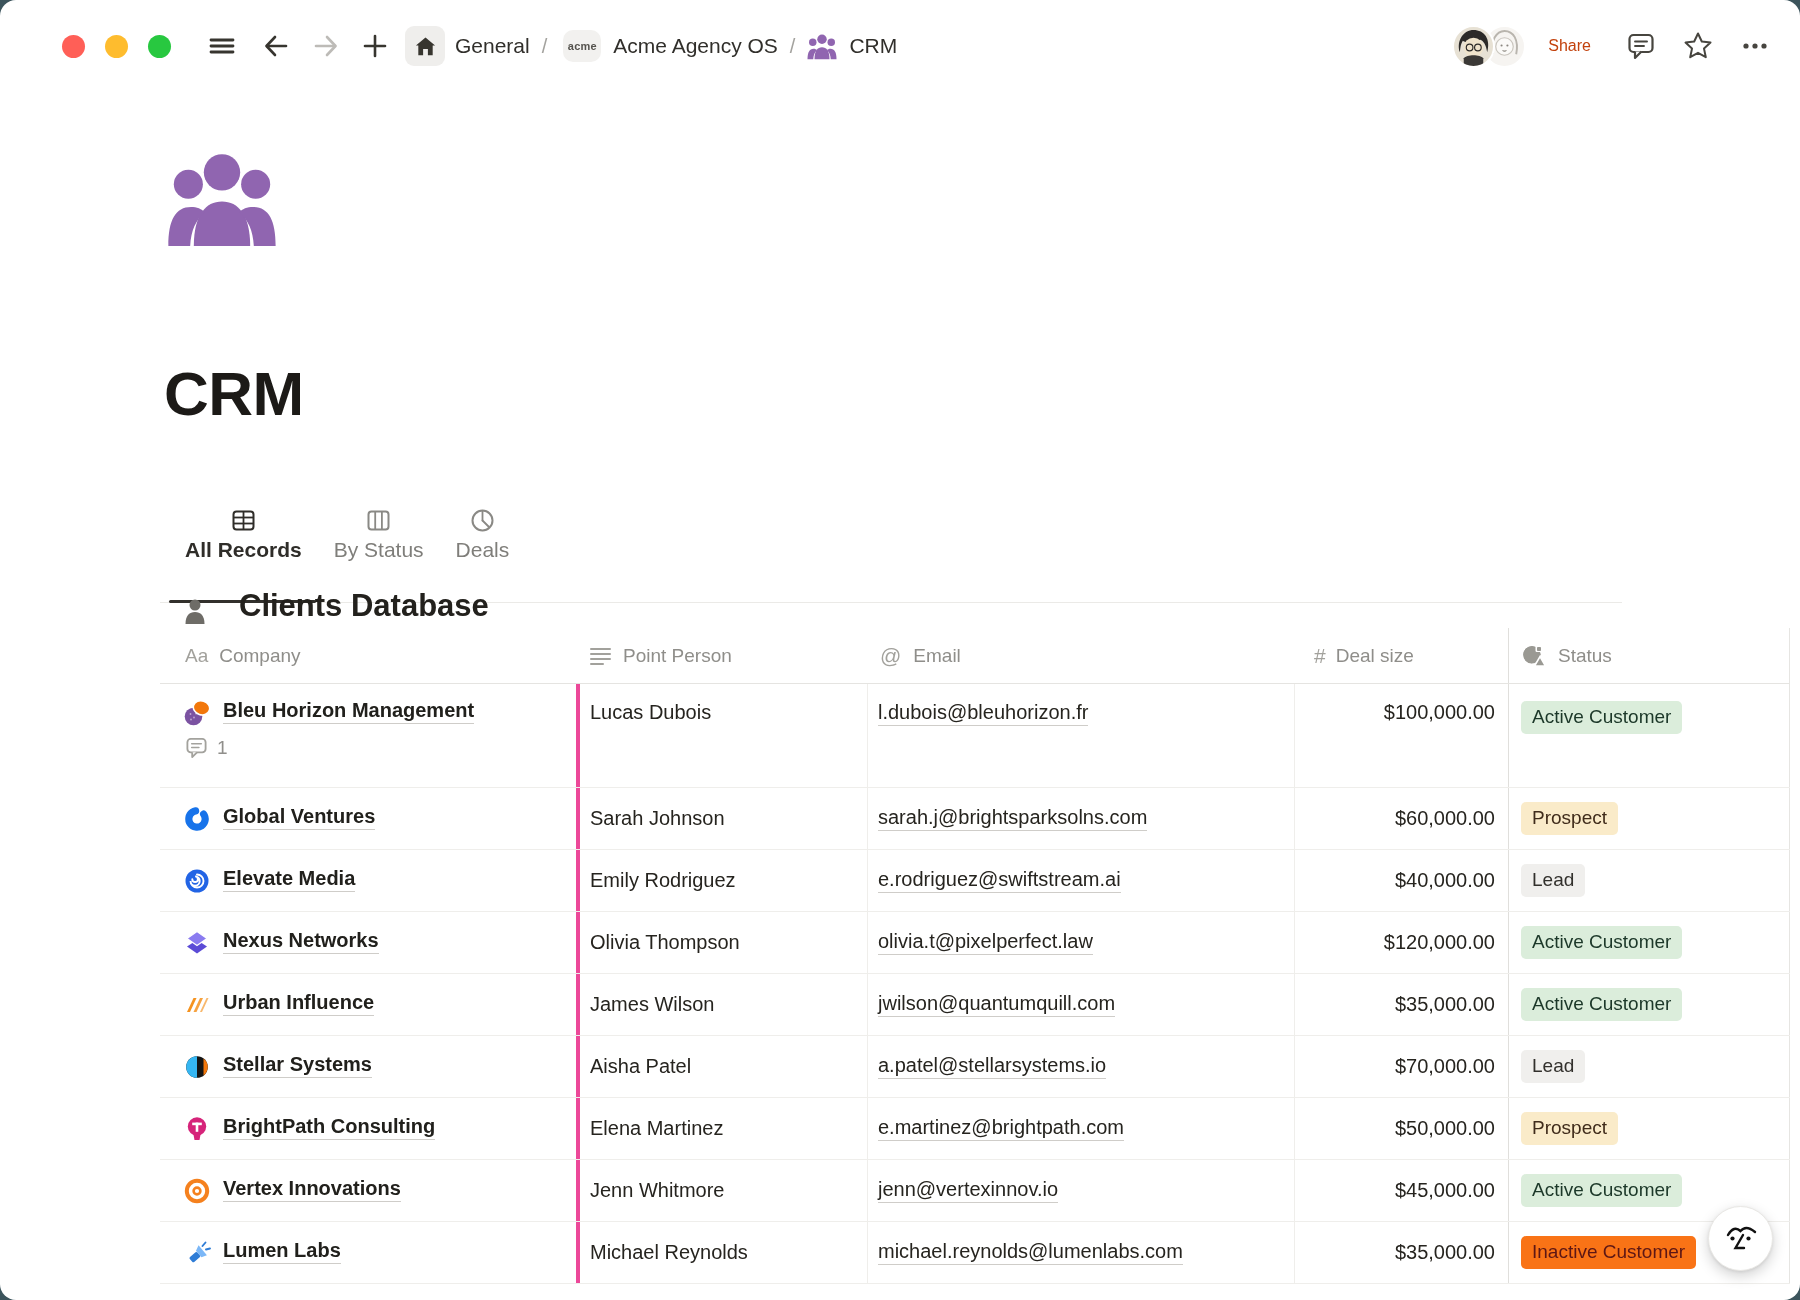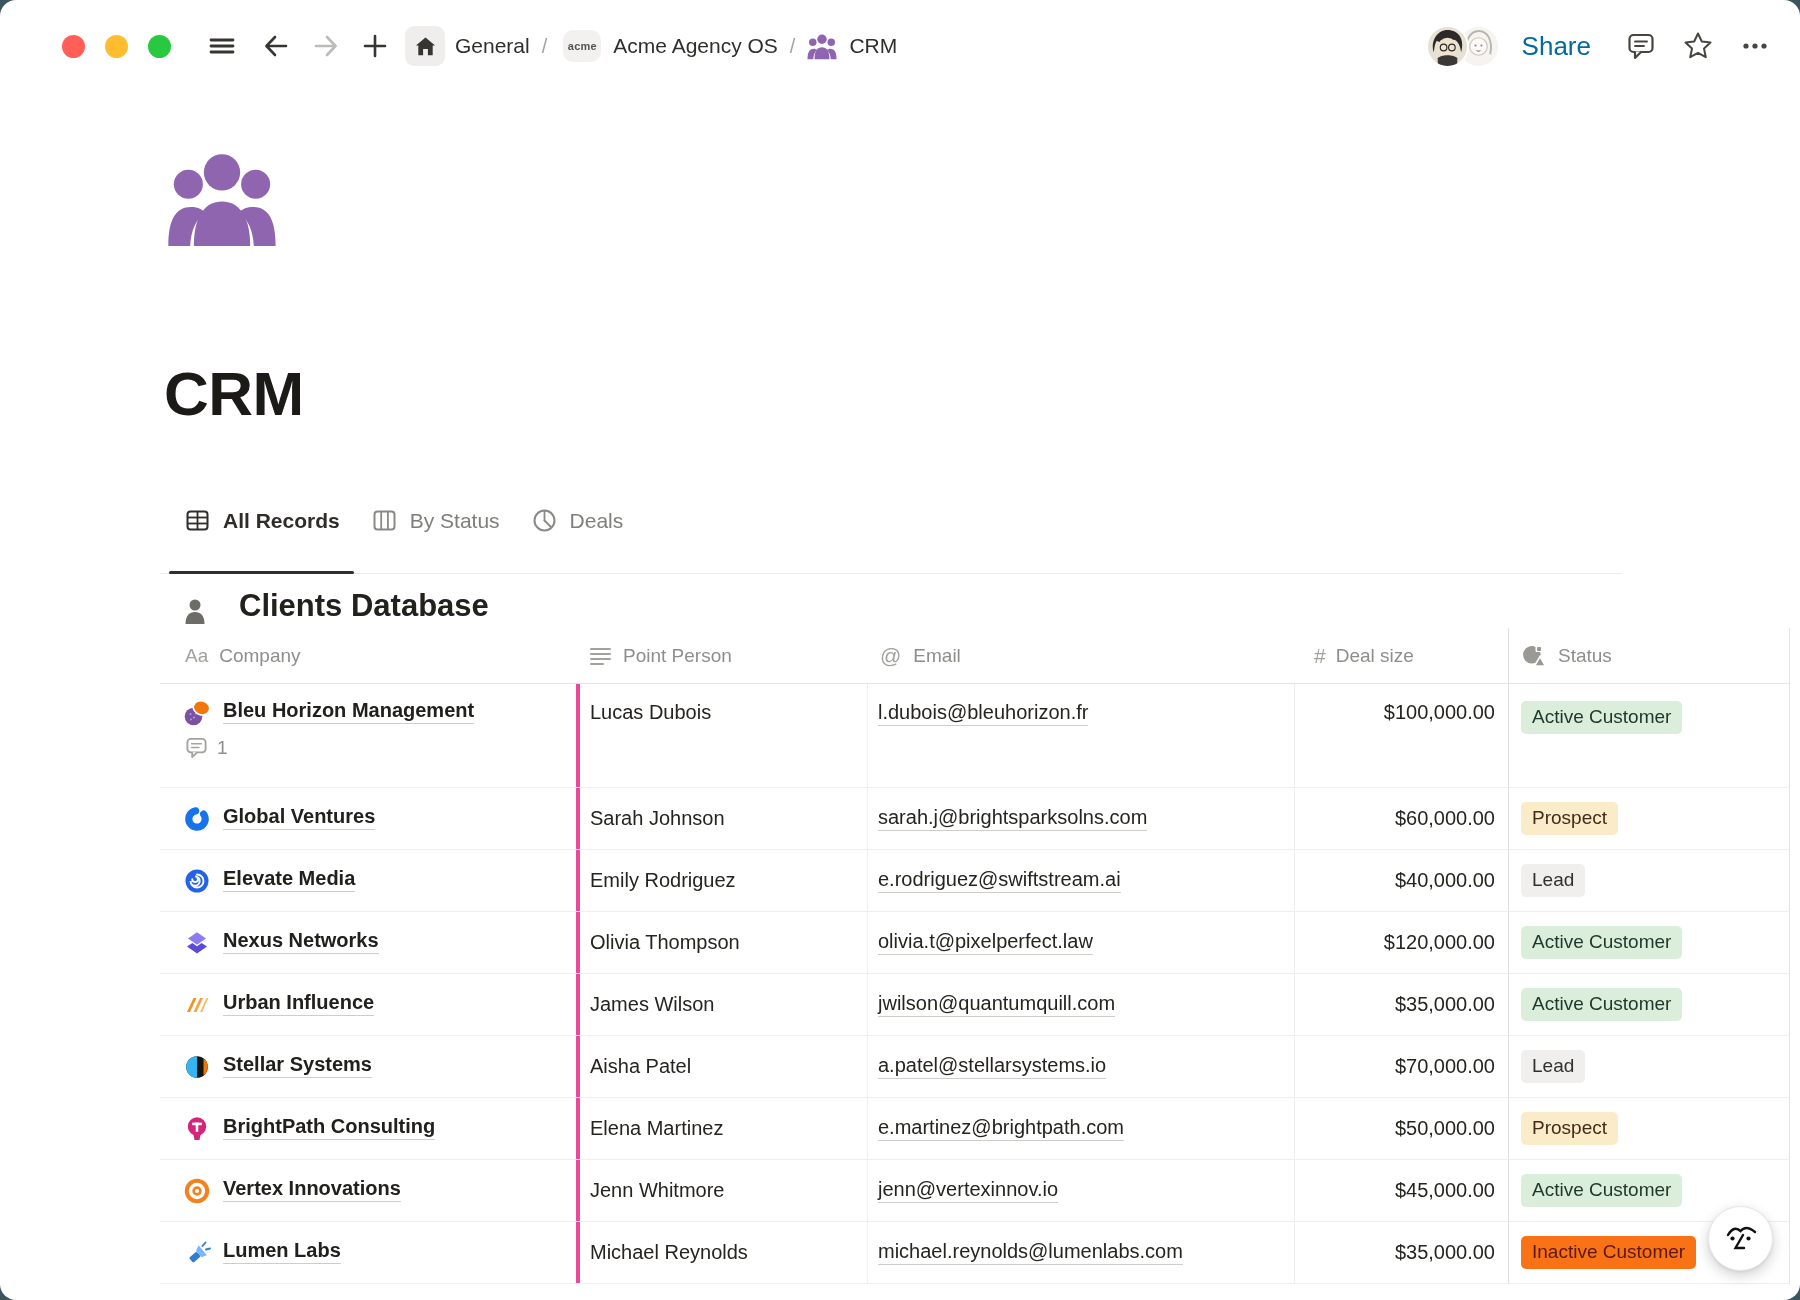--- a/index.html
+++ b/index.html
@@ -13,30 +13,30 @@
   .tbtn{display:flex;align-items:center;justify-content:center;flex:0 0 auto;color:#37352F;}
   .crumb-chip{width:40px;height:40px;border-radius:9px;background:#EFEEEC;display:flex;align-items:center;justify-content:center;margin:0 6px;flex:0 0 auto;}
   .crumb-text{font-size:21px;color:#312F2B;white-space:nowrap;margin:0 4px;}
   .crumb-sep{font-size:20px;color:#A3A29E;margin:0 8px;}
   .acme-chip{width:38px;height:32px;border-radius:10px;background:#F2F1EF;display:flex;align-items:center;justify-content:center;font-size:11px;color:#55534E;font-weight:600;letter-spacing:0.2px;margin:0 8px;flex:0 0 auto;}
   .tb-right{margin-left:auto;display:flex;align-items:center;}
   .avatars{display:flex;margin-right:18px;}
   .avatar{width:43px;height:43px;border-radius:50%;border:2px solid #fff;box-sizing:border-box;overflow:hidden;flex:0 0 auto;}
   .avatar.a1{background:#E7E1D4;z-index:2;}
   .avatar.a2{background:#F6F4F1;margin-left:-12px;z-index:1;}
-  .share{font-size:26px;color:#0369a1;margin:0 22px 0 4px;}
+  .share{font-size:16px;color:#c2410c;margin:0 22px 0 4px;}
   .tb-icon{margin:0 13px;color:#47453F;display:flex;align-items:center;}
 
   
   .page-icon{position:absolute;left:166px;top:146px;width:112px;height:100px;cursor:pointer;}
   .page-title{position:absolute;left:164px;top:358px;font-size:62px;line-height:72px;font-weight:800;color:#1C1A17;letter-spacing:-0.5px;}
 
   .tabs-wrap{position:absolute;left:160px;top:508px;width:1462px;border-bottom:1px solid #EBEAE7;padding-bottom:40px;}
   .tabs{display:flex;gap:32px;padding-left:25px;}
-  .tab{display:flex;align-items:center;gap:13px;font-size:21px;color:#7F7E7A;cursor:pointer;position:relative;}
+  .tab{display:flex;align-items:center;gap:5px;font-size:21px;color:#7F7E7A;cursor:pointer;position:relative;flex-direction:column;}
   .tab .ticon{display:flex;align-items:center;}
   .tab.active{color:#2F2D29;font-weight:700;}
   .tab.active::after{content:"";position:absolute;left:-16px;right:-14px;bottom:-41px;height:3.5px;background:#32302C;border-radius:2px;}
 
   .db-heading{position:absolute;left:183px;top:588px;display:flex;align-items:flex-end;gap:32px;}
   .db-heading .htitle{font-size:31px;font-weight:700;color:#23211D;}
 
   
   .table{position:absolute;left:160px;top:628px;width:1630px;}
   .grid-row{display:grid;grid-template-columns:416px 291px 427px 214px 282px;box-sizing:border-box;}

